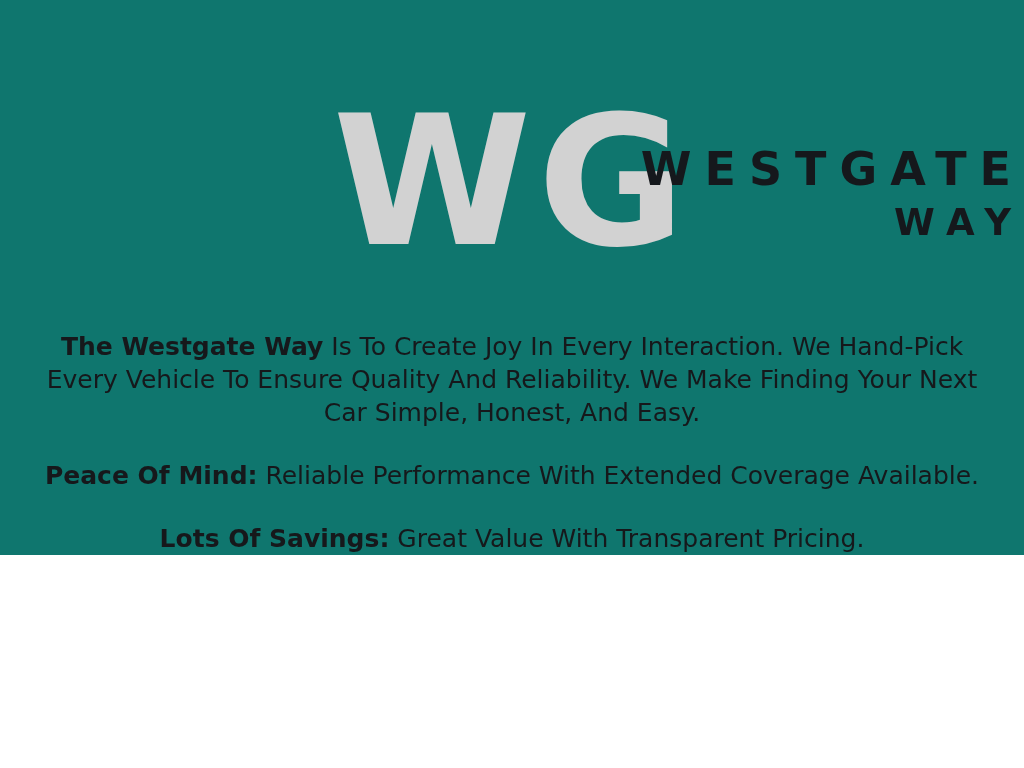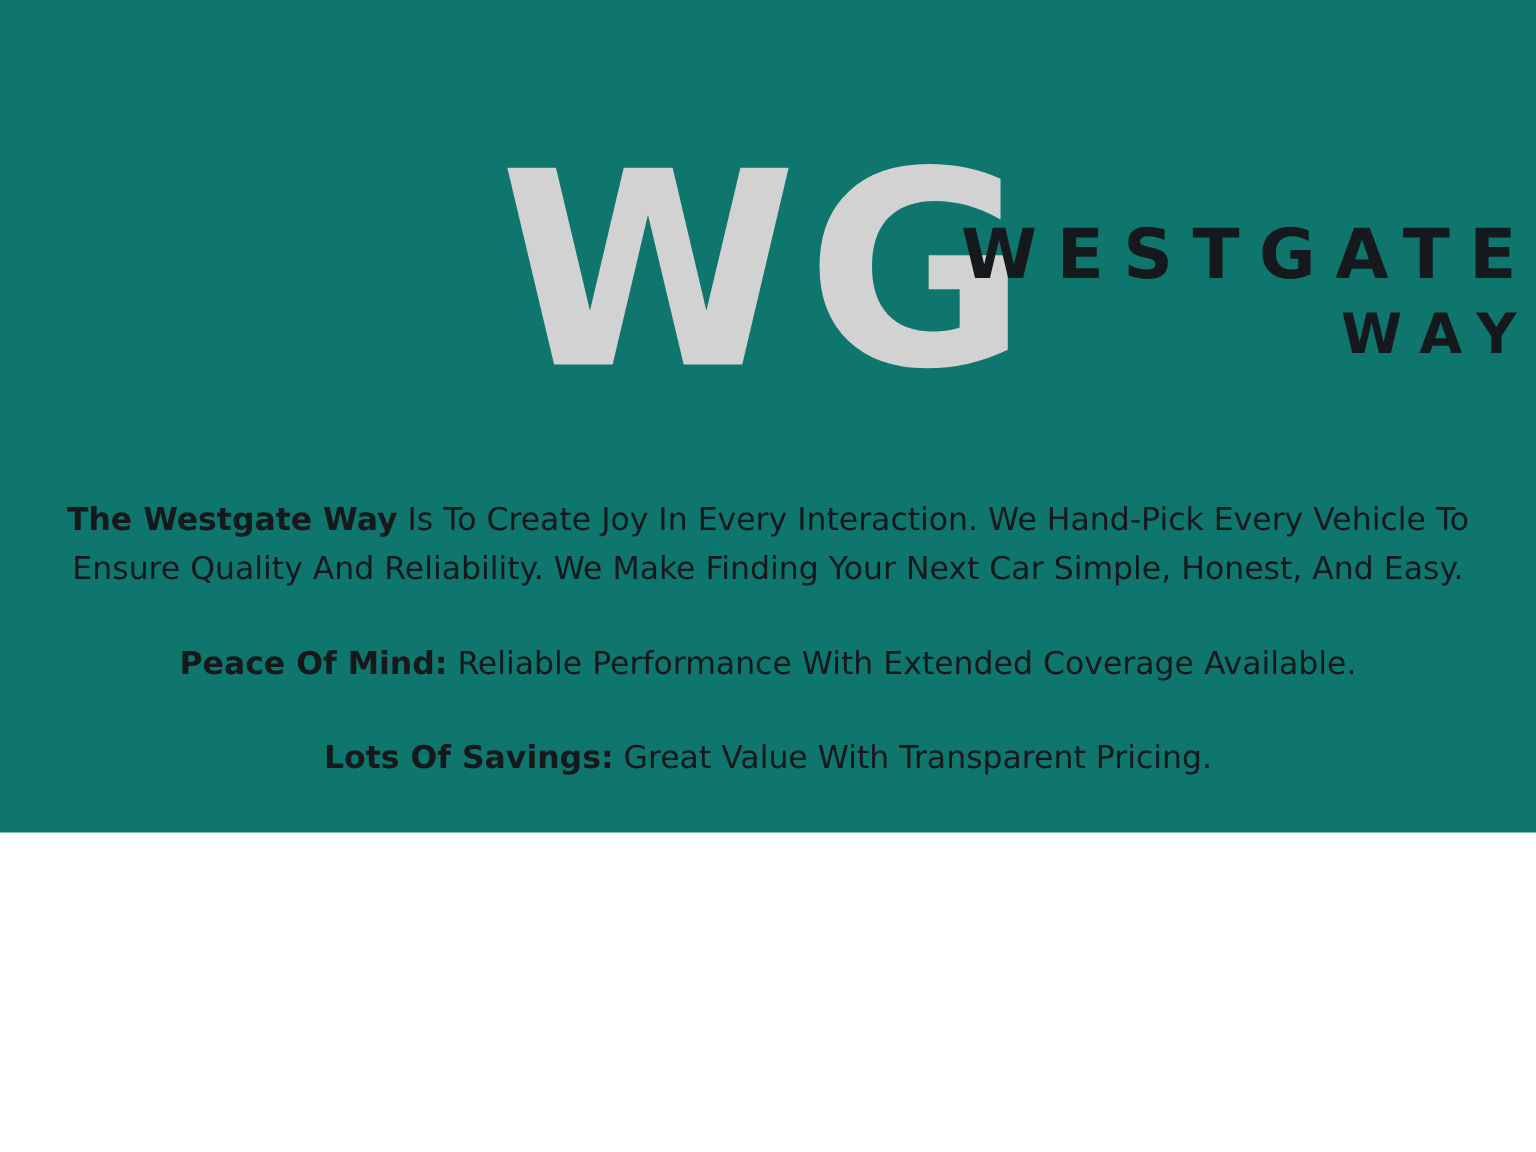--- a/index.html
+++ b/index.html
@@ -74,21 +74,21 @@
   .copy {
     position: absolute;
     top: 330px;
     left: 0;
     width: 1024px;
     text-align: center;
   }
 
   .para {
     font-family: "DejaVu Sans", sans-serif;
-    font-size: 21px;
+    font-size: 25px;
     line-height: 33px;
     color: #16181b;
     margin: 0 auto;
     width: 960px;
   }
 
   .para.intro {
     width: 940px;
   }
 

